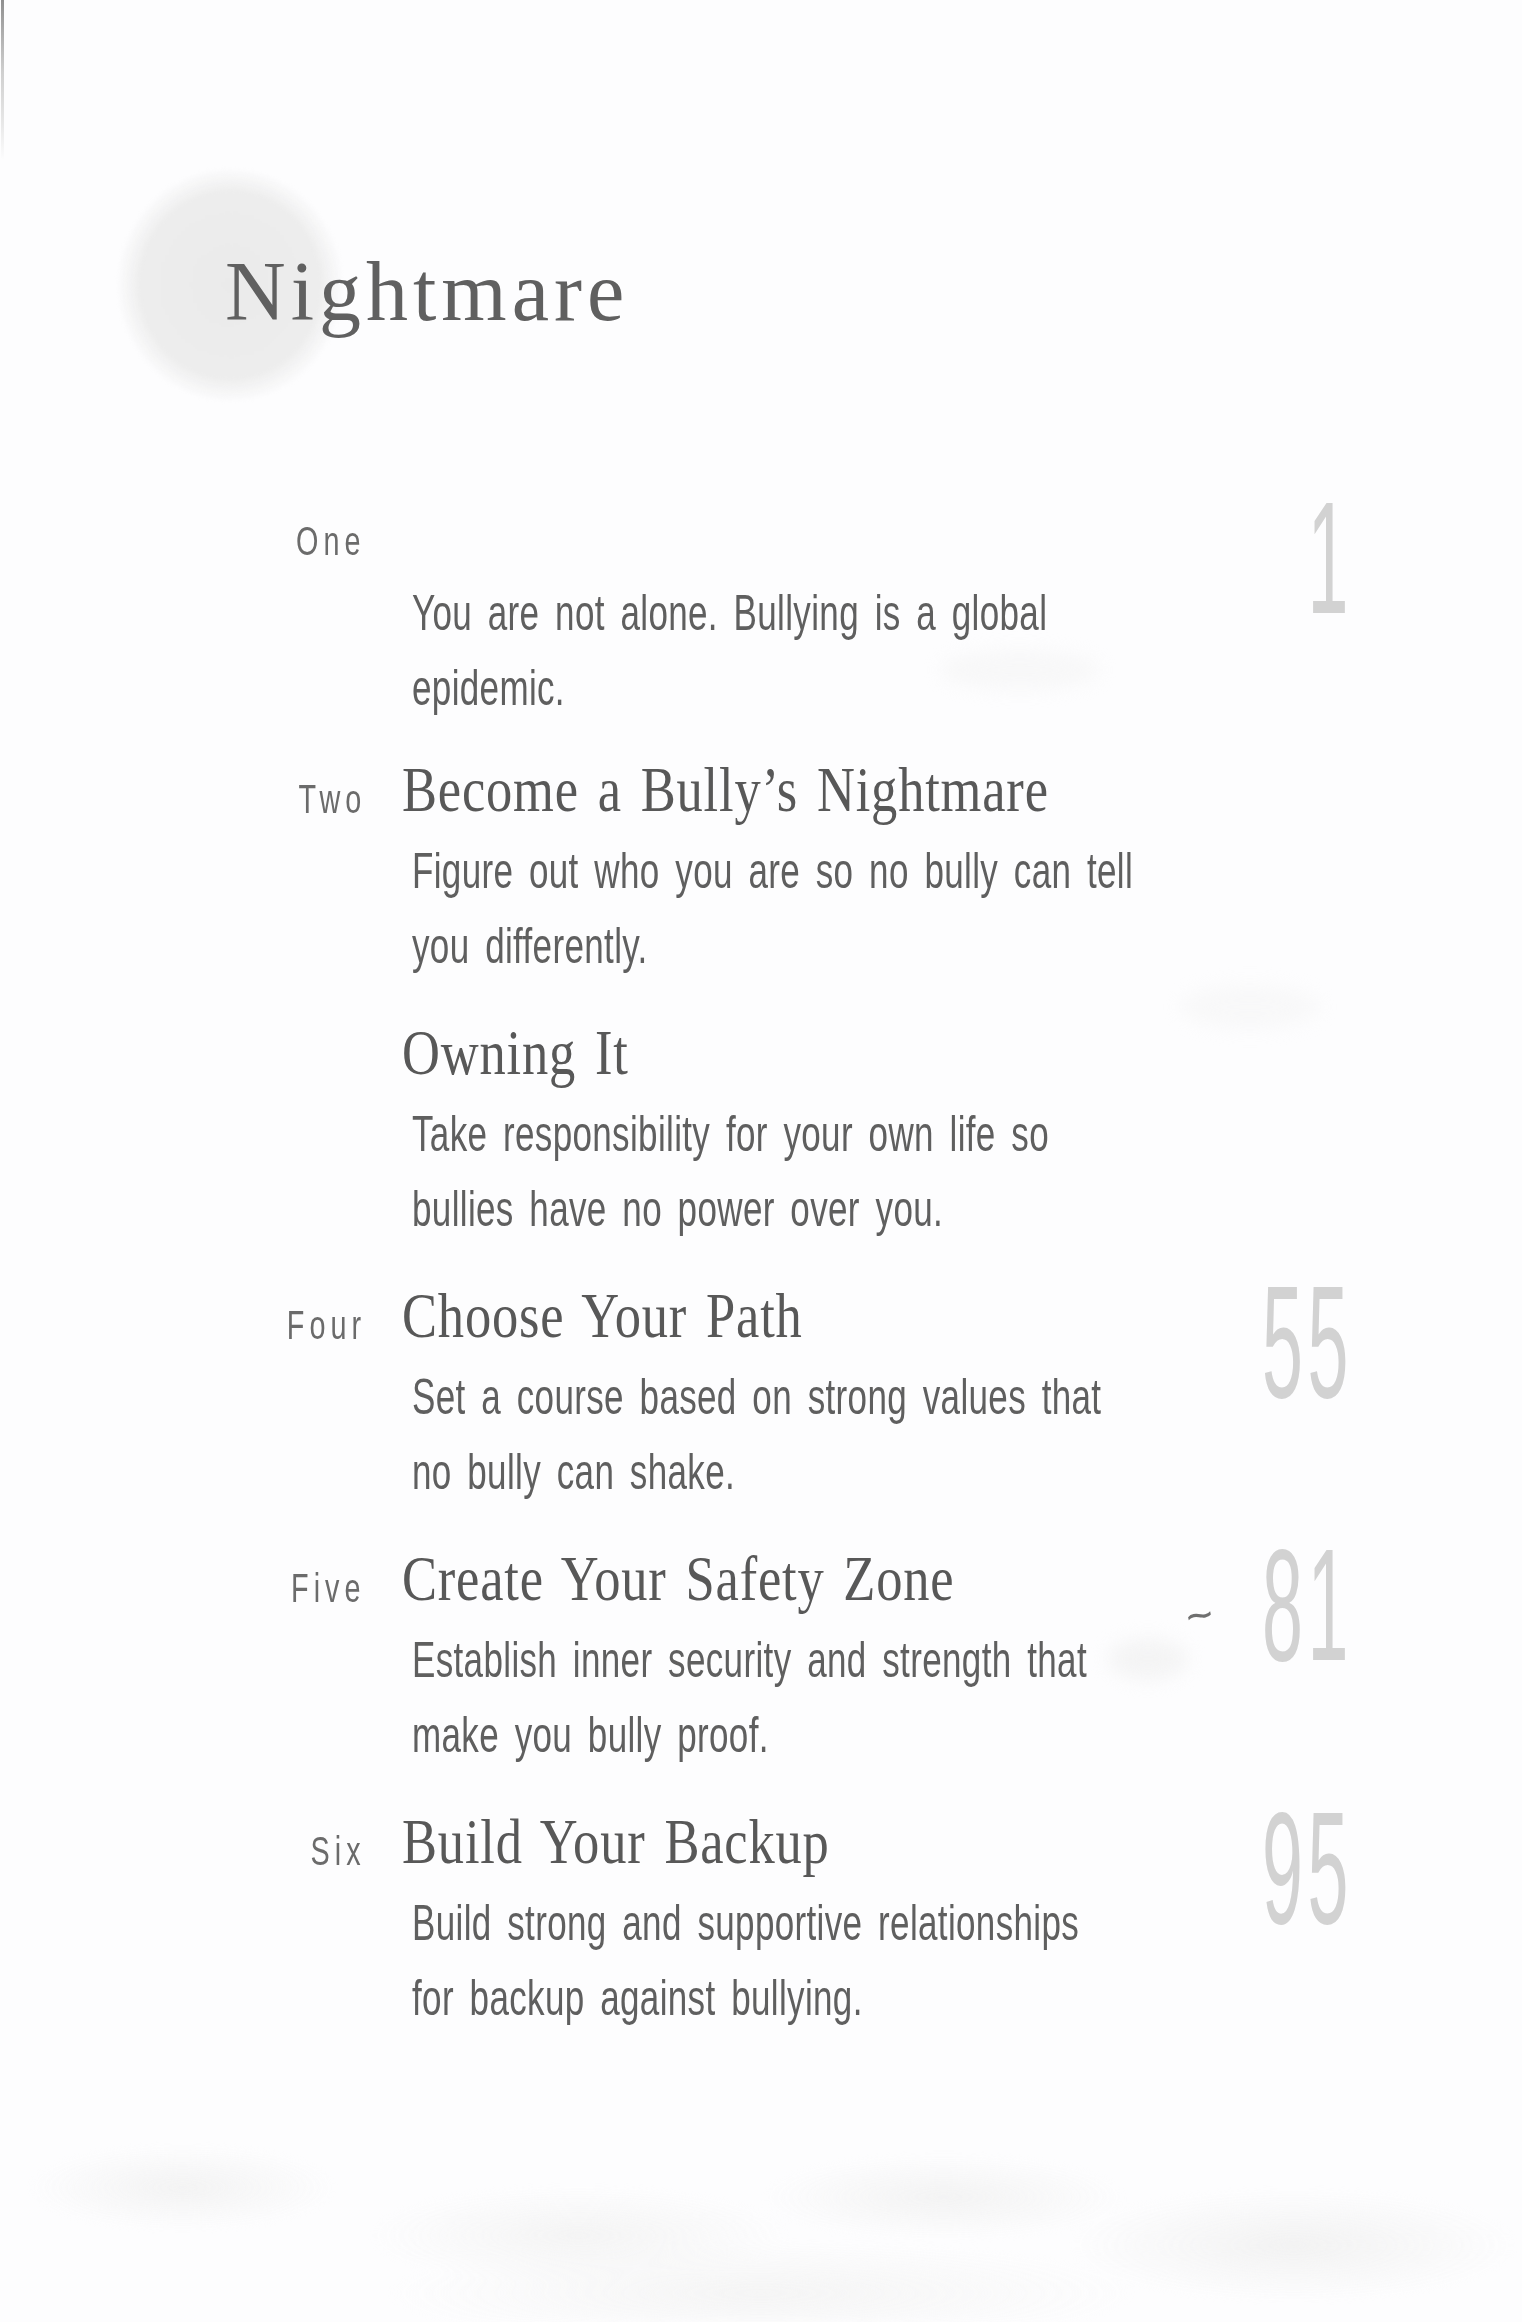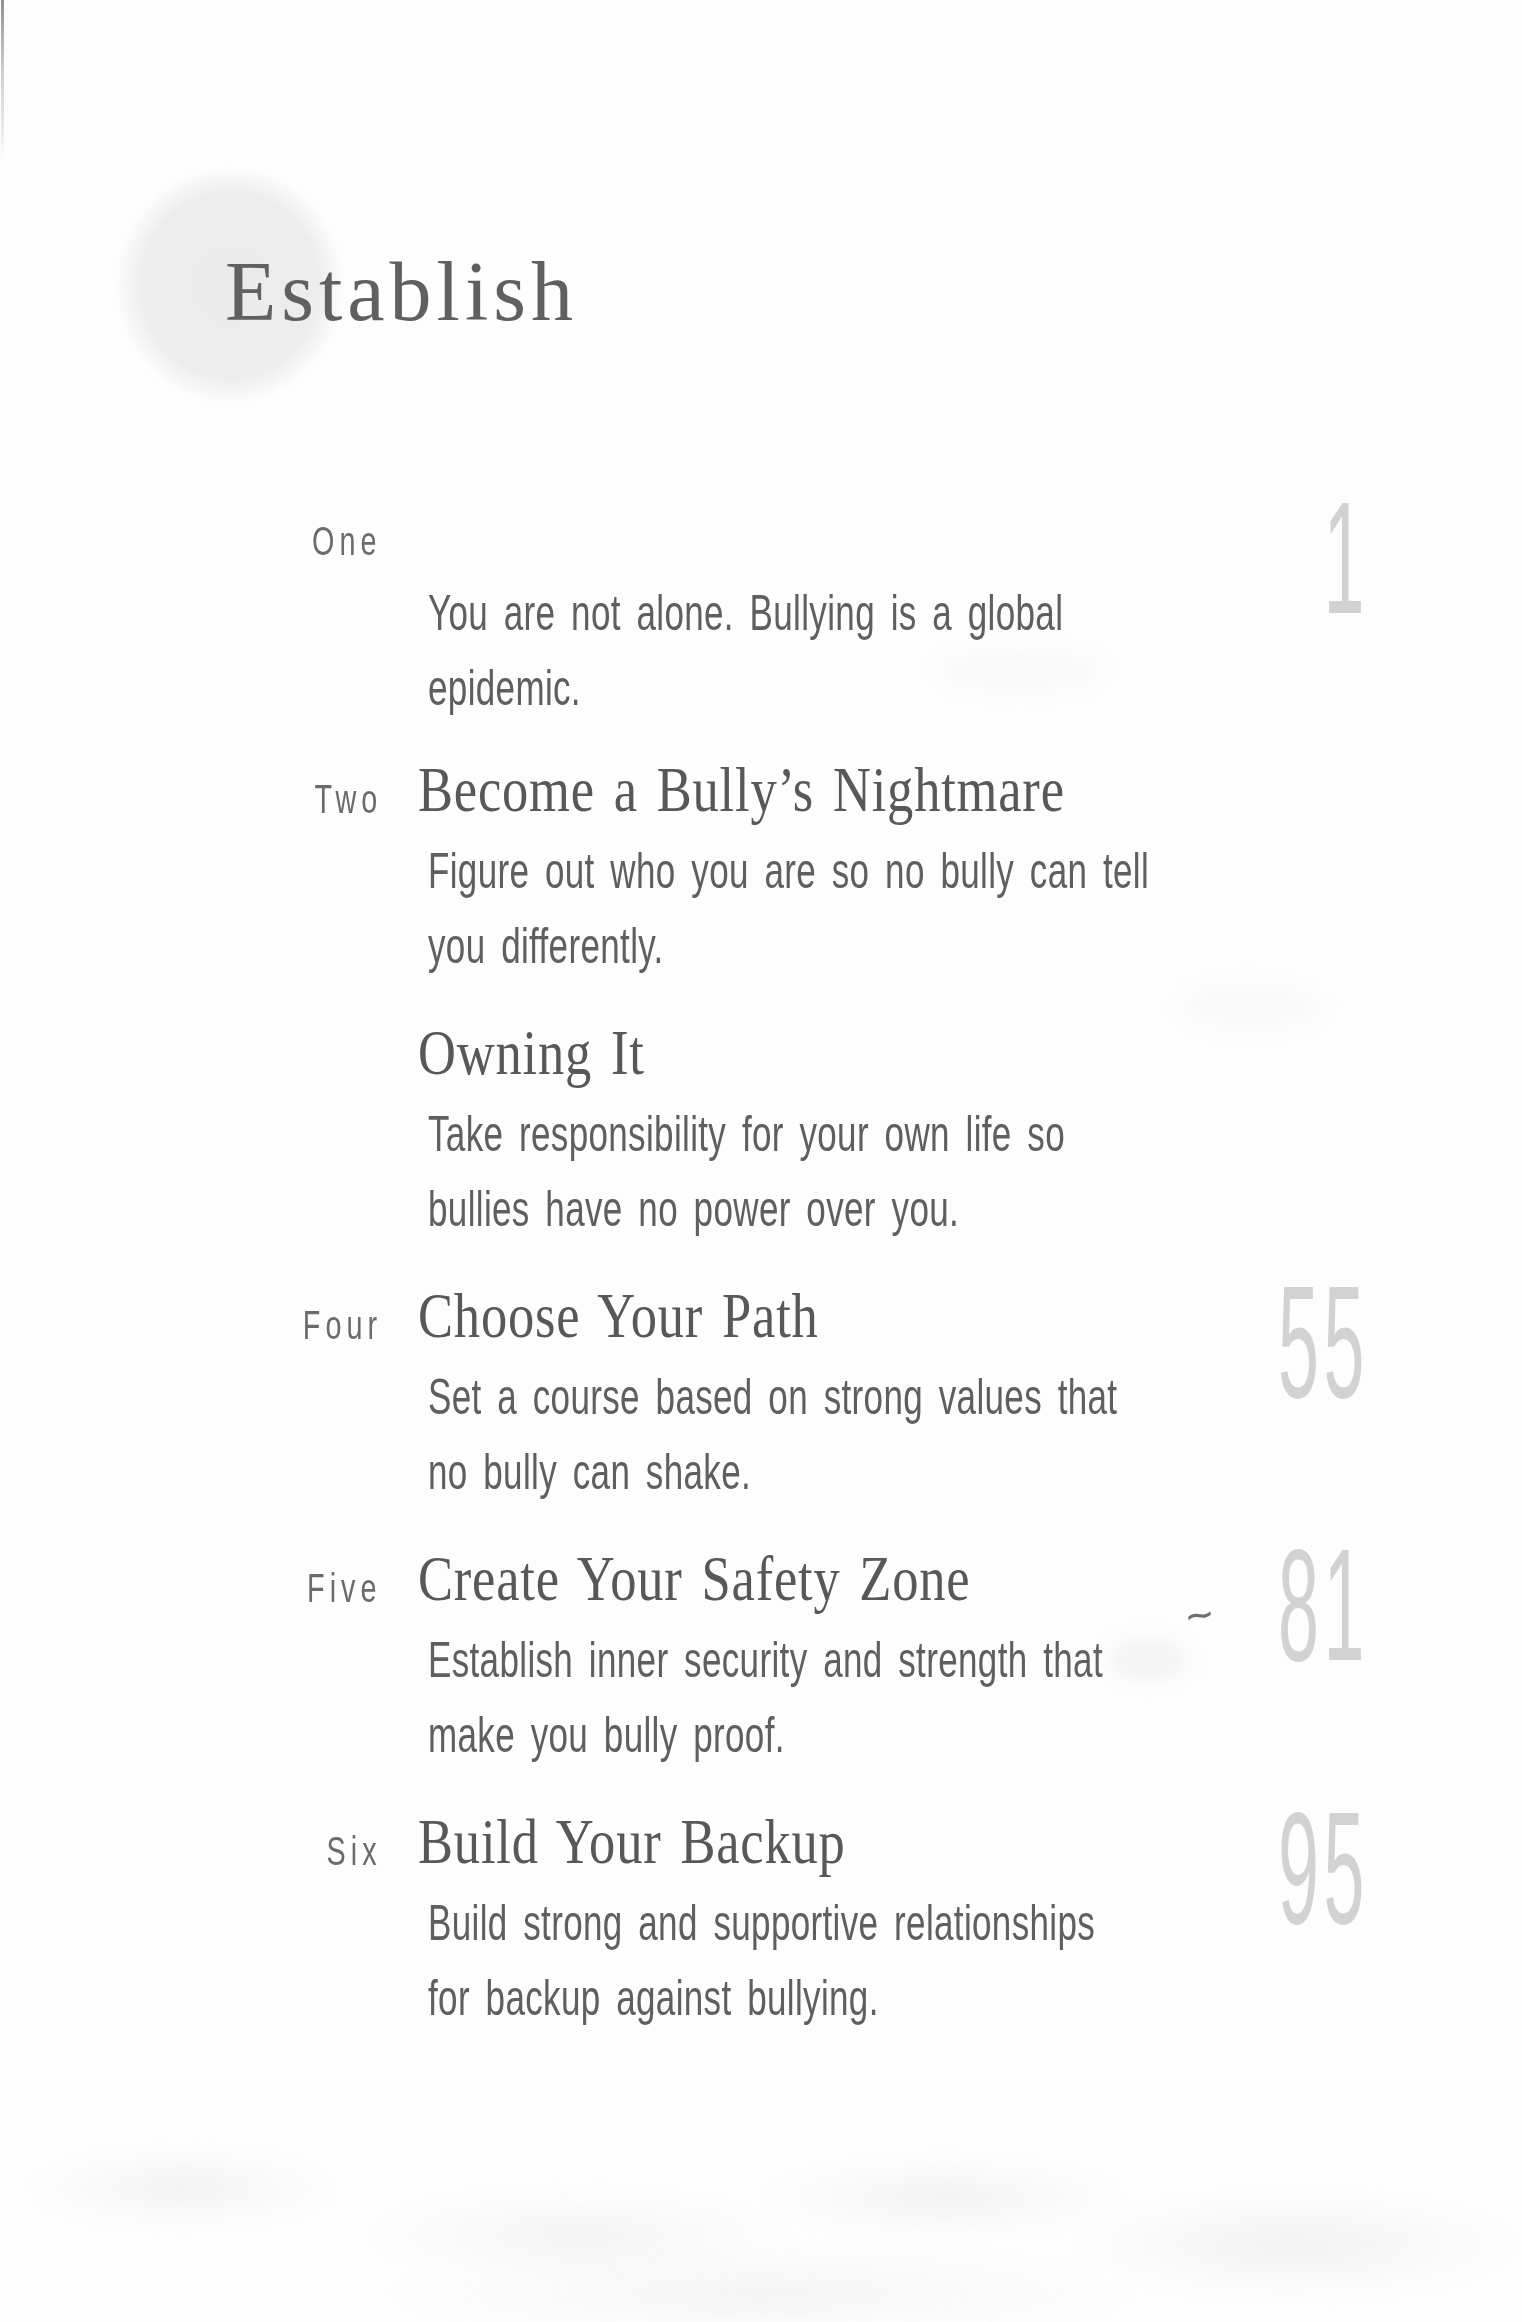--- a/index.html
+++ b/index.html
@@ -38,21 +38,21 @@
     filter:blur(1.5px);
   }
   .page-heading{
     position:absolute;left:225px;top:250px;
     font-size:84px;line-height:1;
     letter-spacing:5px;word-spacing:4px;
     color:#606060;
   }
 
   
-  .entry{position:absolute;left:16px;width:1396px;height:250px;}
+  .entry{position:absolute;left:0;width:1396px;height:250px;}
   .chapter-label{
     position:absolute;left:0;top:21px;width:361px;
     text-align:right;
     font-family:"Liberation Sans", sans-serif;
     font-size:40px;line-height:1;
     color:#6b6b6b;
   }
   .chapter-label .cond{letter-spacing:7px;margin-right:-5px;transform:scaleX(.72);transform-origin:100% 50%;}
   .cond{display:inline-block;white-space:nowrap;}
   .chapter-title{
@@ -89,21 +89,21 @@
 </style>
 </head>
 <body>
 
 <div id="page">
 
   <div class="edge-line"></div>
 
   <div class="title-circle"></div>
 
-  <h1 class="page-heading" style="margin:0;font-weight:normal;">Establish</h1>
+  <h1 class="page-heading" style="margin:0;font-weight:normal;">Nightmare</h1>
 
   <div>
 
     <div class="entry" style="top:500px">
       <div class="chapter-label"><span class="cond">One</span></div>
       <div class="chapter-desc">
         <div>You are not alone. Bullying is a global</div>
         <div>epidemic.</div>
       </div>
       <div class="page-number"><span class="cond">1</span></div>

